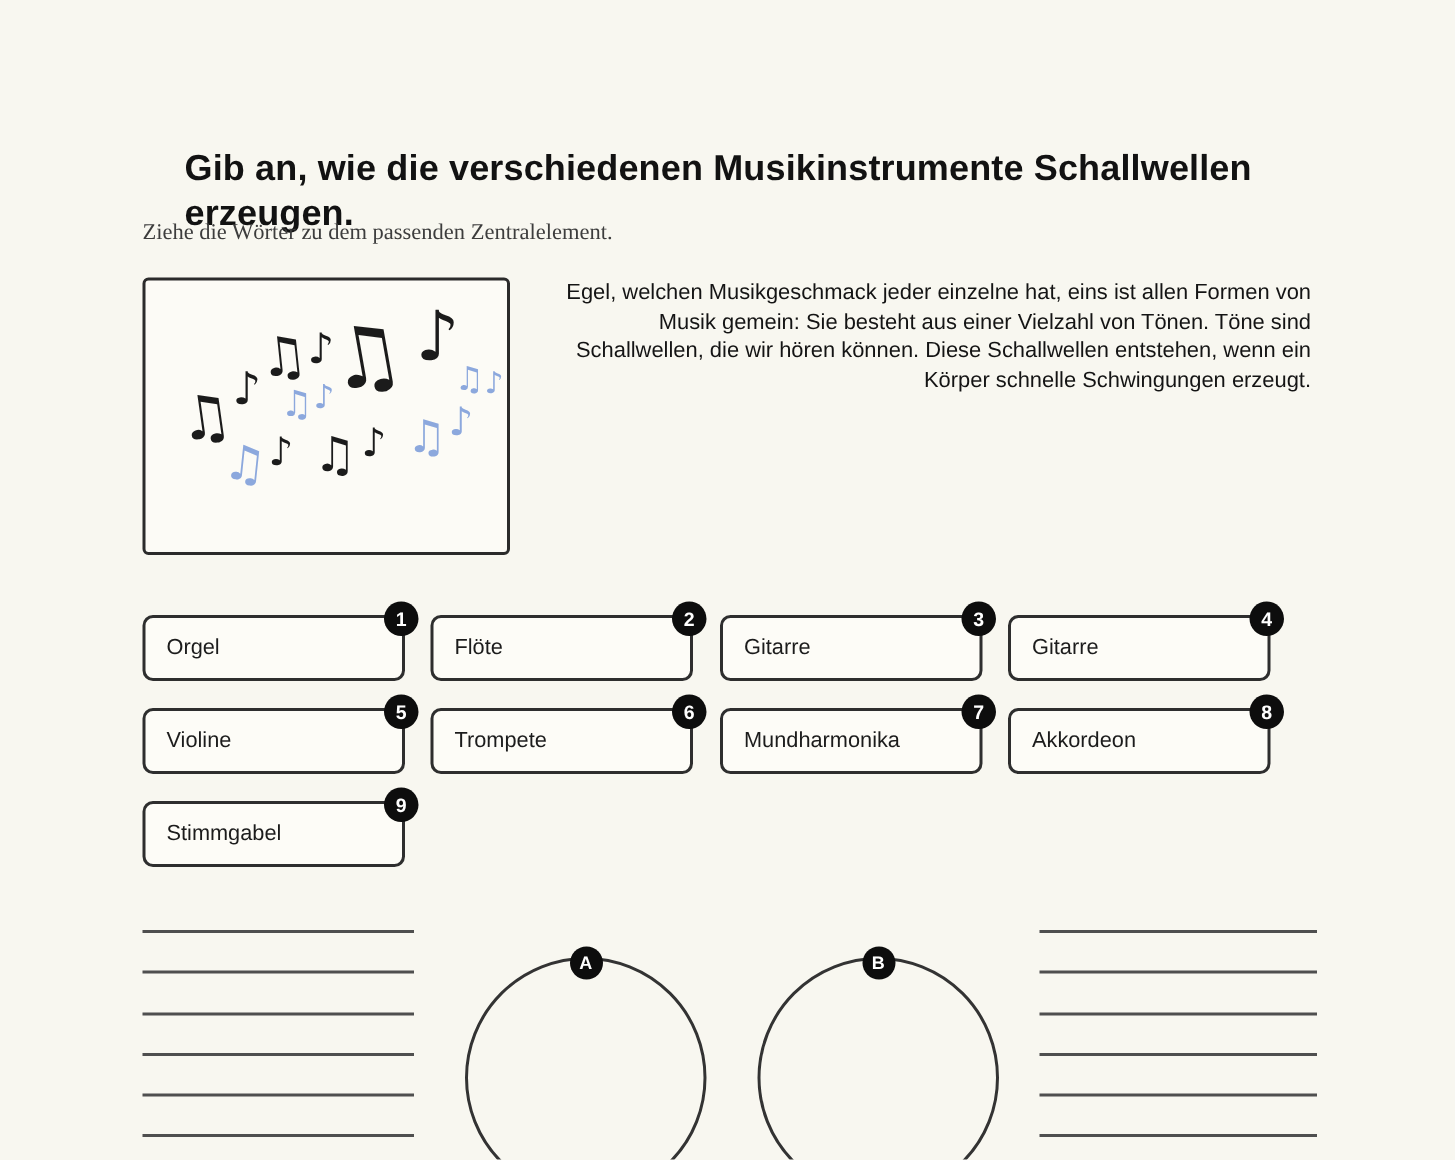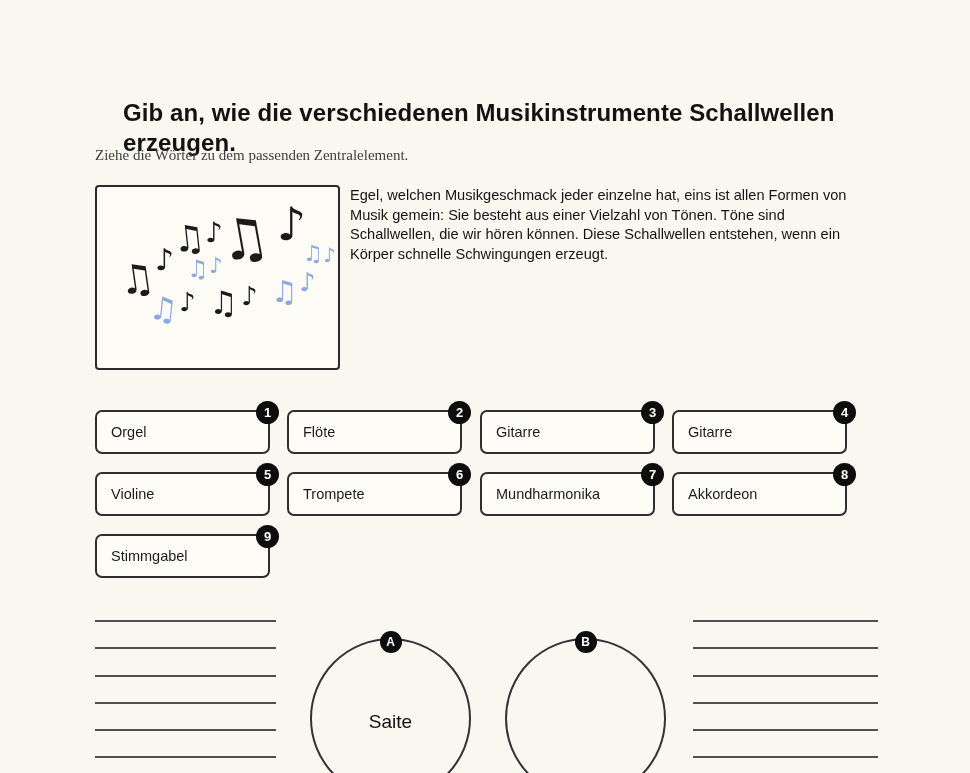--- a/index.html
+++ b/index.html
@@ -33,21 +33,21 @@
   }
   .notes-layer { position: absolute; inset: 0; overflow: hidden;
     font-family: "DejaVu Sans", sans-serif; }
   .note { position: absolute; line-height: 1; user-select: none; }
   .note.black { color: #1b1b1b; }
   .note.blue  { color: #8ca8dd; }
 
   
   .intro {
     left: 350px; top: 186px; width: 524px;
-    font-size: 14.6px; line-height: 19.7px; color: #141414;
+    font-size: 14.6px; line-height: 19.7px; color: #141414; text-align: right;
   }
   .intro p { margin: 0; }
 
   
   .card {
     width: 175px; height: 44px;
     background: #fdfcf7;
     border: 2px solid #2e2e2e; border-radius: 7px;
     box-sizing: border-box;
     display: flex; align-items: center;
@@ -167,21 +167,20 @@
 
 <div class="abs write-line wl-left wl-1"></div>
 <div class="abs write-line wl-left wl-2"></div>
 <div class="abs write-line wl-left wl-3"></div>
 <div class="abs write-line wl-left wl-4"></div>
 <div class="abs write-line wl-left wl-5"></div>
 <div class="abs write-line wl-left wl-6"></div>
 
 <div class="abs target-circle circle-a">
   <span class="letter-badge">A</span>
-  <span class="target-label">Saite</span>
 </div>
 
 <div class="abs target-circle circle-b">
   <span class="letter-badge">B</span>
 </div>
 
 <div class="abs write-line wl-right wl-1"></div>
 <div class="abs write-line wl-right wl-2"></div>
 <div class="abs write-line wl-right wl-3"></div>
 <div class="abs write-line wl-right wl-4"></div>

